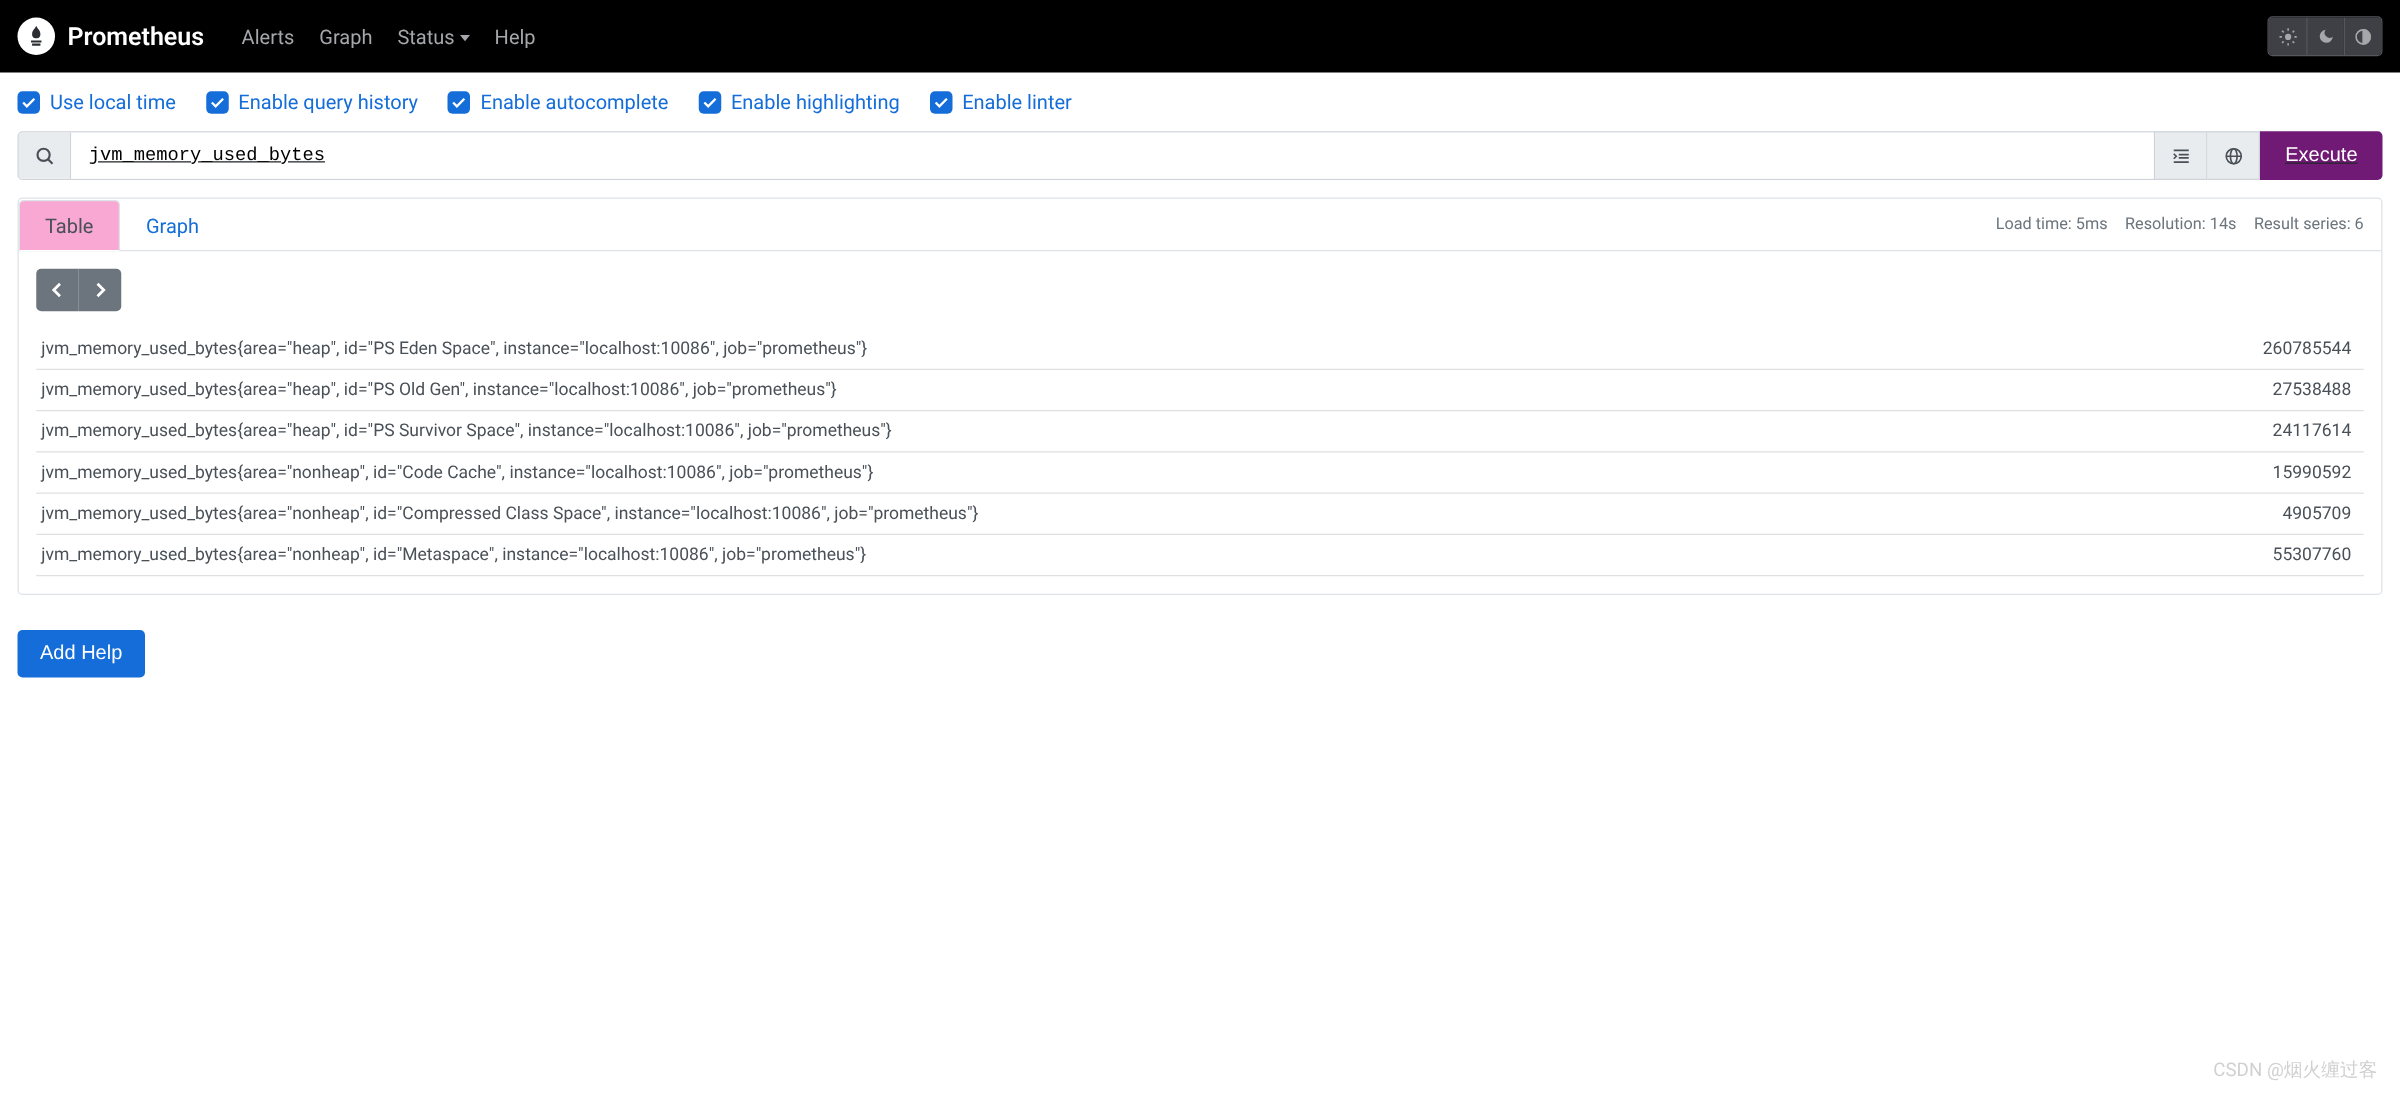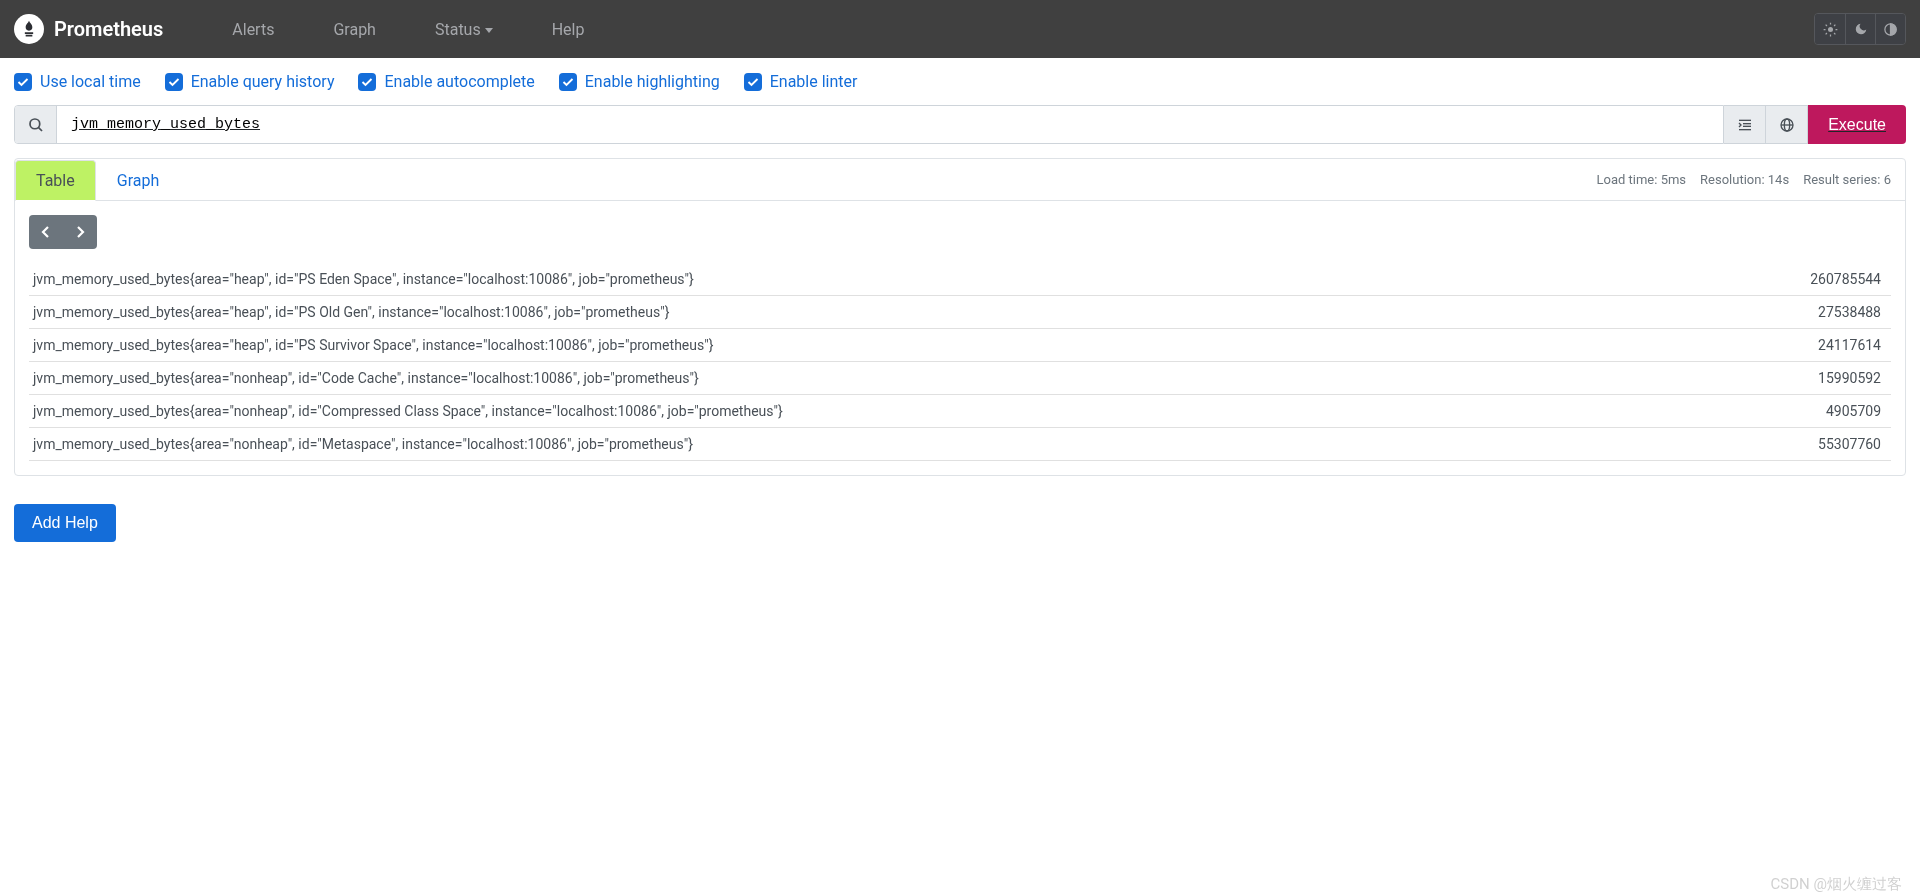--- a/index.html
+++ b/index.html
@@ -1,18 +1,18 @@
 <!DOCTYPE html>
 <html><head>
   <meta charset="utf-8">
   <style>
     * { box-sizing: border-box; margin: 0; padding: 0; }
     body { font-family: -apple-system, BlinkMacSystemFont, "Segoe UI", Roboto, Helvetica, Arial, sans-serif; font-size: 14px; color: #212529; background: #fff; }
     
-    .navbar { background: #404040; height: 58px; display: flex; align-items: center; padding: 0 14px; gap: 39px; }
+    .navbar { background: #000000; height: 58px; display: flex; align-items: center; padding: 0 14px; }
     .navbar-brand { display: flex; align-items: center; color: #fff; font-size: 20px; font-weight: 600; margin-right: 20px; }
     .logo { width: 30px; height: 30px; background: #fff; border-radius: 50%; margin-right: 10px; display: flex; align-items: center; justify-content: center; }
     .logo svg { width: 20px; height: 20px; }
     .nav-link { color: #a5a7ab; text-decoration: none; font-size: 16px; padding: 0 10px; display: flex; align-items: center; gap: 4px; }
     .caret-down { width: 0; height: 0; border-left: 4px solid transparent; border-right: 4px solid transparent; border-top: 5px solid #a5a7ab; margin-top: 2px; }
     .nav-right { margin-left: auto; display: flex; gap: 0; }
     .nav-icon-btn { background: #3e4045; border: none; width: 30px; height: 30px; display: flex; align-items: center; justify-content: center; cursor: pointer; color: #a5a7ab; border-radius: 3px; margin-left: 2px; }
     .nav-icon-btn:first-child { border-top-right-radius: 0; border-bottom-right-radius: 0; margin-left: 0; }
     .nav-icon-btn:nth-child(2) { border-radius: 0; margin-left: 0; }
     .nav-icon-btn:last-child { border-top-left-radius: 0; border-bottom-left-radius: 0; margin-left: 0; }
@@ -25,47 +25,47 @@
     .checkbox-item { display: flex; align-items: center; gap: 8px; cursor: pointer; }
     .checkbox { width: 18px; height: 18px; background: #146dd9; border-radius: 4px; display: flex; align-items: center; justify-content: center; }
     .checkbox svg { width: 12px; height: 12px; stroke: #fff; stroke-width: 2.5; fill: none; }
     .checkbox-label { color: #146dd9; font-size: 16px; }
     
     .query-row { display: flex; gap: 0; text-decoration: underline; }
     .query-box { display: flex; flex: 1; border: 1px solid #ced4da; border-radius: 4px 0 0 4px; overflow: hidden; }
     .search-icon-box { background: #e9ecef; width: 42px; display: flex; align-items: center; justify-content: center; border-right: 1px solid #ced4da; color: #495057; }
     .query-input { flex: 1; border: none; padding: 10px 14px; font-family: "Courier New", monospace; font-size: 15px; outline: none; }
     .icon-btn { background: #e9ecef; border: 1px solid #ced4da; border-left: none; width: 42px; display: flex; align-items: center; justify-content: center; cursor: pointer; color: #495057; }
-    .execute-btn { background: #be185d; color: #fff; border: none; padding: 0 20px; font-size: 16px; border-radius: 0 4px 4px 0; cursor: pointer; }
+    .execute-btn { background: #701a75; color: #fff; border: none; padding: 0 20px; font-size: 16px; border-radius: 0 4px 4px 0; cursor: pointer; }
     
     .panel-area { border: 1px solid #dee2e6; border-radius: 4px; margin-top: 14px; }
     .panel-header { display: flex; align-items: center; border-bottom: 1px solid #dee2e6; }
     .tabs { display: flex; }
     .tab { padding: 10px 20px; font-size: 16px; cursor: pointer; color: #146dd9; border: 1px solid transparent; border-bottom: none; position: relative; top: 1px; }
-    .tab.active { color: #495057; border-color: #dee2e6; border-bottom: 1px solid #fff; border-radius: 4px 4px 0 0; background: #bef264; }
+    .tab.active { color: #495057; border-color: #dee2e6; border-bottom: 1px solid #fff; border-radius: 4px 4px 0 0; background: #f9a8d4; }
     .panel-stats { margin-left: auto; color: #6c757d; font-size: 13px; padding-right: 14px; display: flex; gap: 14px; }
     
     .panel-body { padding: 14px; }
     .time-controls { display: flex; gap: 0; margin-bottom: 14px; }
     .nav-btn { background: #6c757d; border: none; width: 34px; height: 34px; display: flex; align-items: center; justify-content: center; cursor: pointer; color: #fff; }
     .nav-btn:first-of-type { border-radius: 4px 0 0 4px; }
     .nav-btn:last-of-type { border-radius: 0 4px 4px 0; }
     .time-display { display: flex; align-items: center; padding: 0 14px; border-top: 1px solid #ced4da; border-bottom: 1px solid #ced4da; font-size: 15px; color: #495057; gap: 24px; }
     .clear-time { cursor: pointer; font-size: 18px; color: #6c757d; }
     
     .result-table { width: 100%; border-collapse: collapse; }
     .result-table td { padding: 8px 4px; border-bottom: 1px solid #e0e0e0; font-size: 14px; color: #495057; }
     .result-table td:last-child { text-align: right; padding-right: 10px; }
     .label-key { font-weight: 400; }
     
     .remove-panel { text-align: right; padding: 8px 0 0; }
     .remove-panel a { color: #146dd9; text-decoration: none; font-size: 15px; }
     
     .add-panel-btn { background: #146dd9; color: #fff; border: none; padding: 10px 18px; font-size: 16px; border-radius: 4px; cursor: pointer; margin-top: 28px; }
-    .watermark { position: fixed; right: 18px; bottom: 0; font-size: 15px; color: rgba(120,120,120,.35); }
+    .watermark { position: fixed; right: 18px; bottom: 28px; font-size: 15px; color: rgba(120,120,120,.35); }
   </style>
 </head>
 <body>
 
 <nav class="navbar">
   <div class="navbar-brand">
     <span class="logo">
       <svg viewBox="0 0 24 24">
           <path fill="#2c2e33" d="M12 2c1 3 4 4 4 8 0 2-1 4-4 4s-4-2-4-4c0-4 3-5 4-8zm-5 14h10v2H7v-2zm1 3h8v2H8v-2z"></path>
         </svg>

